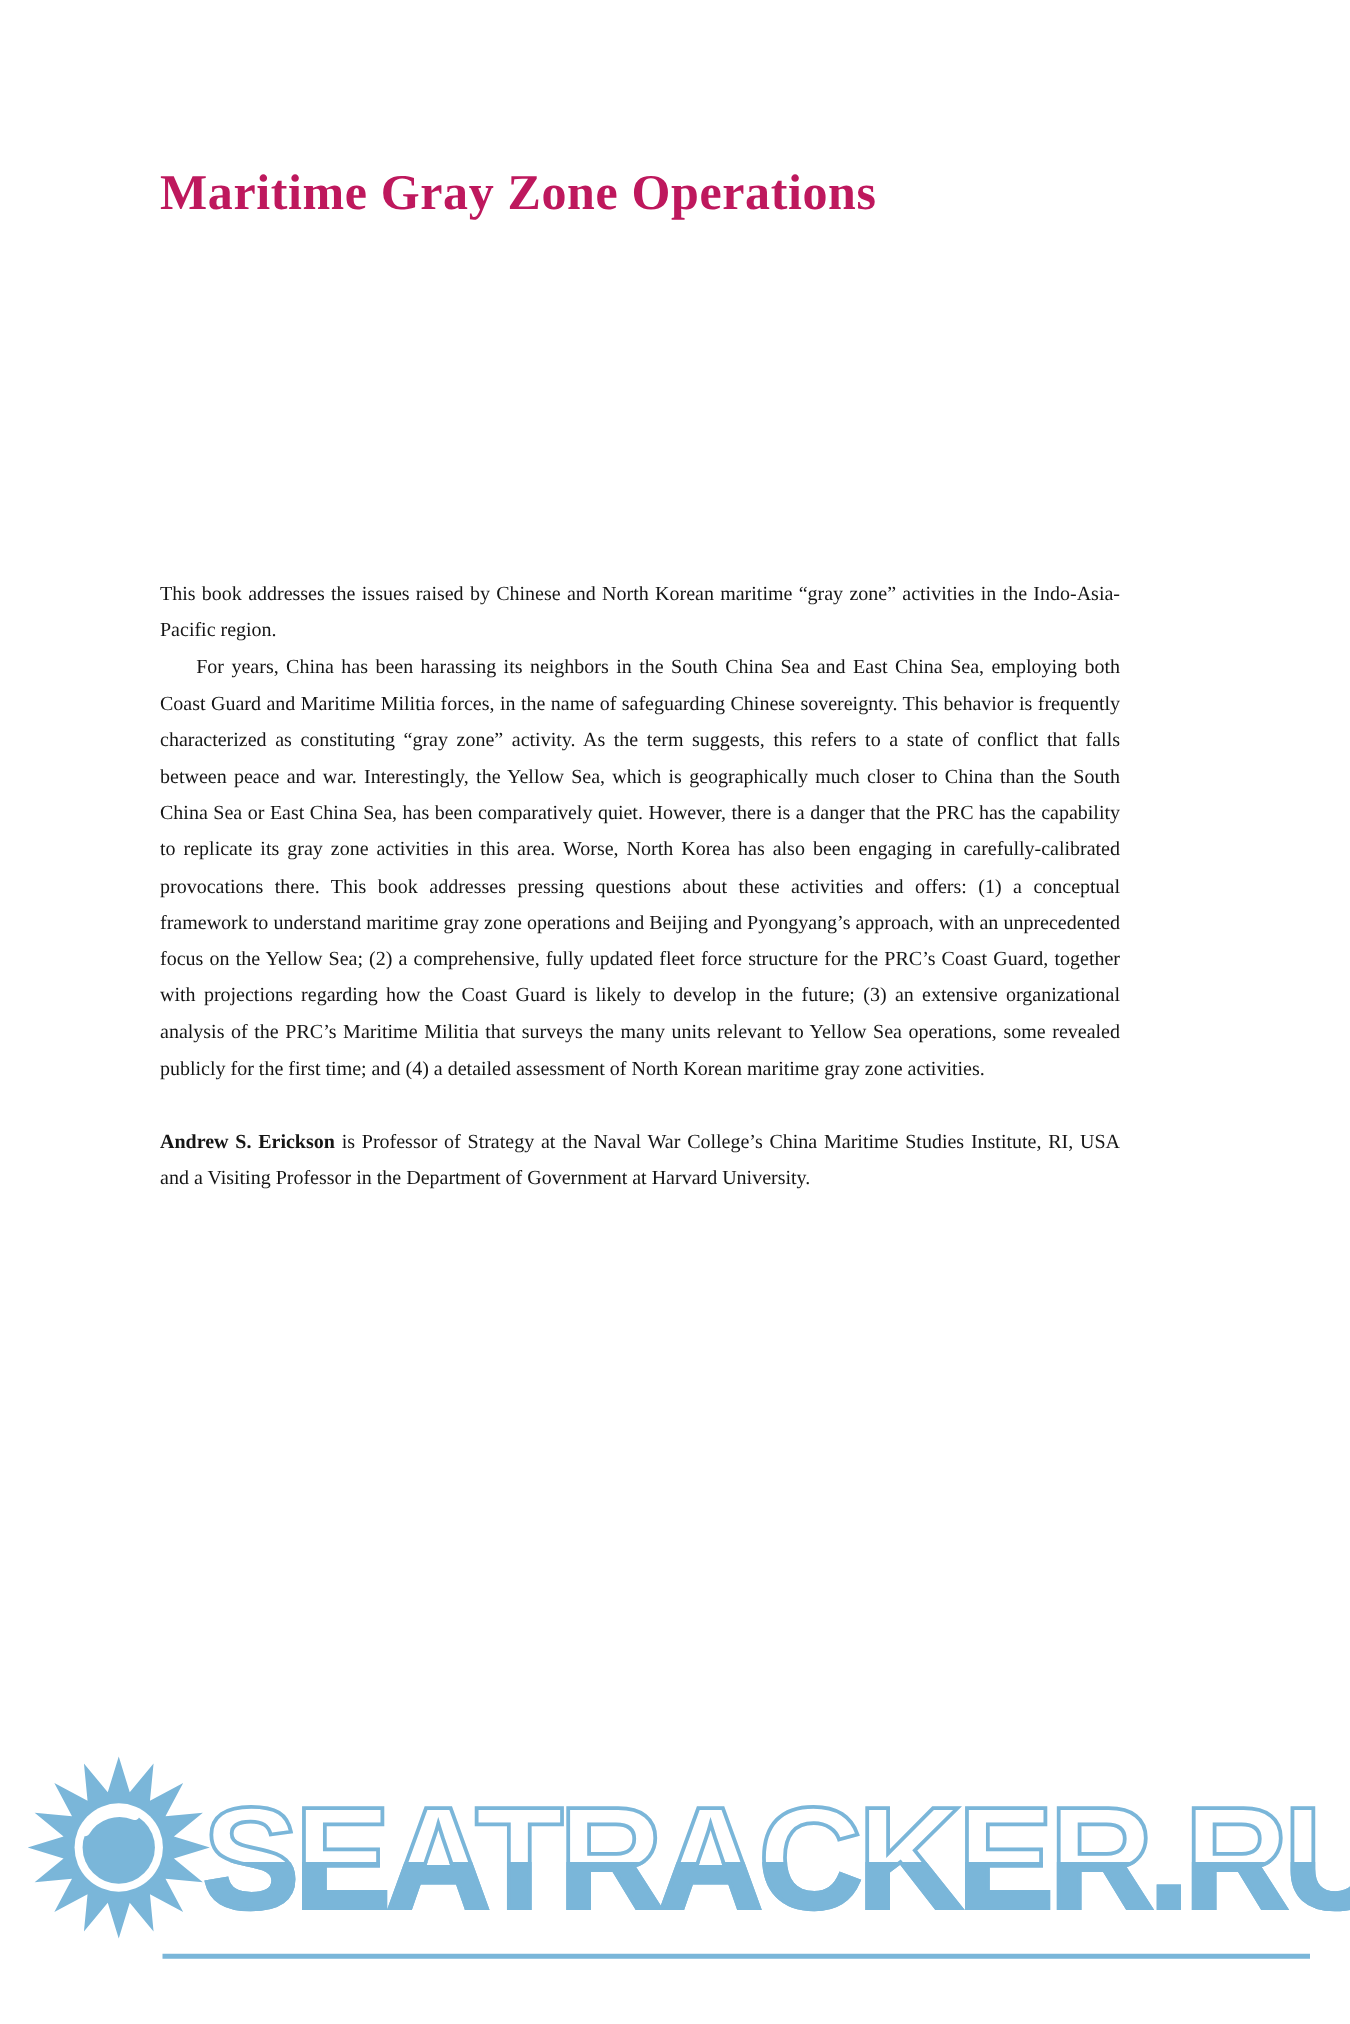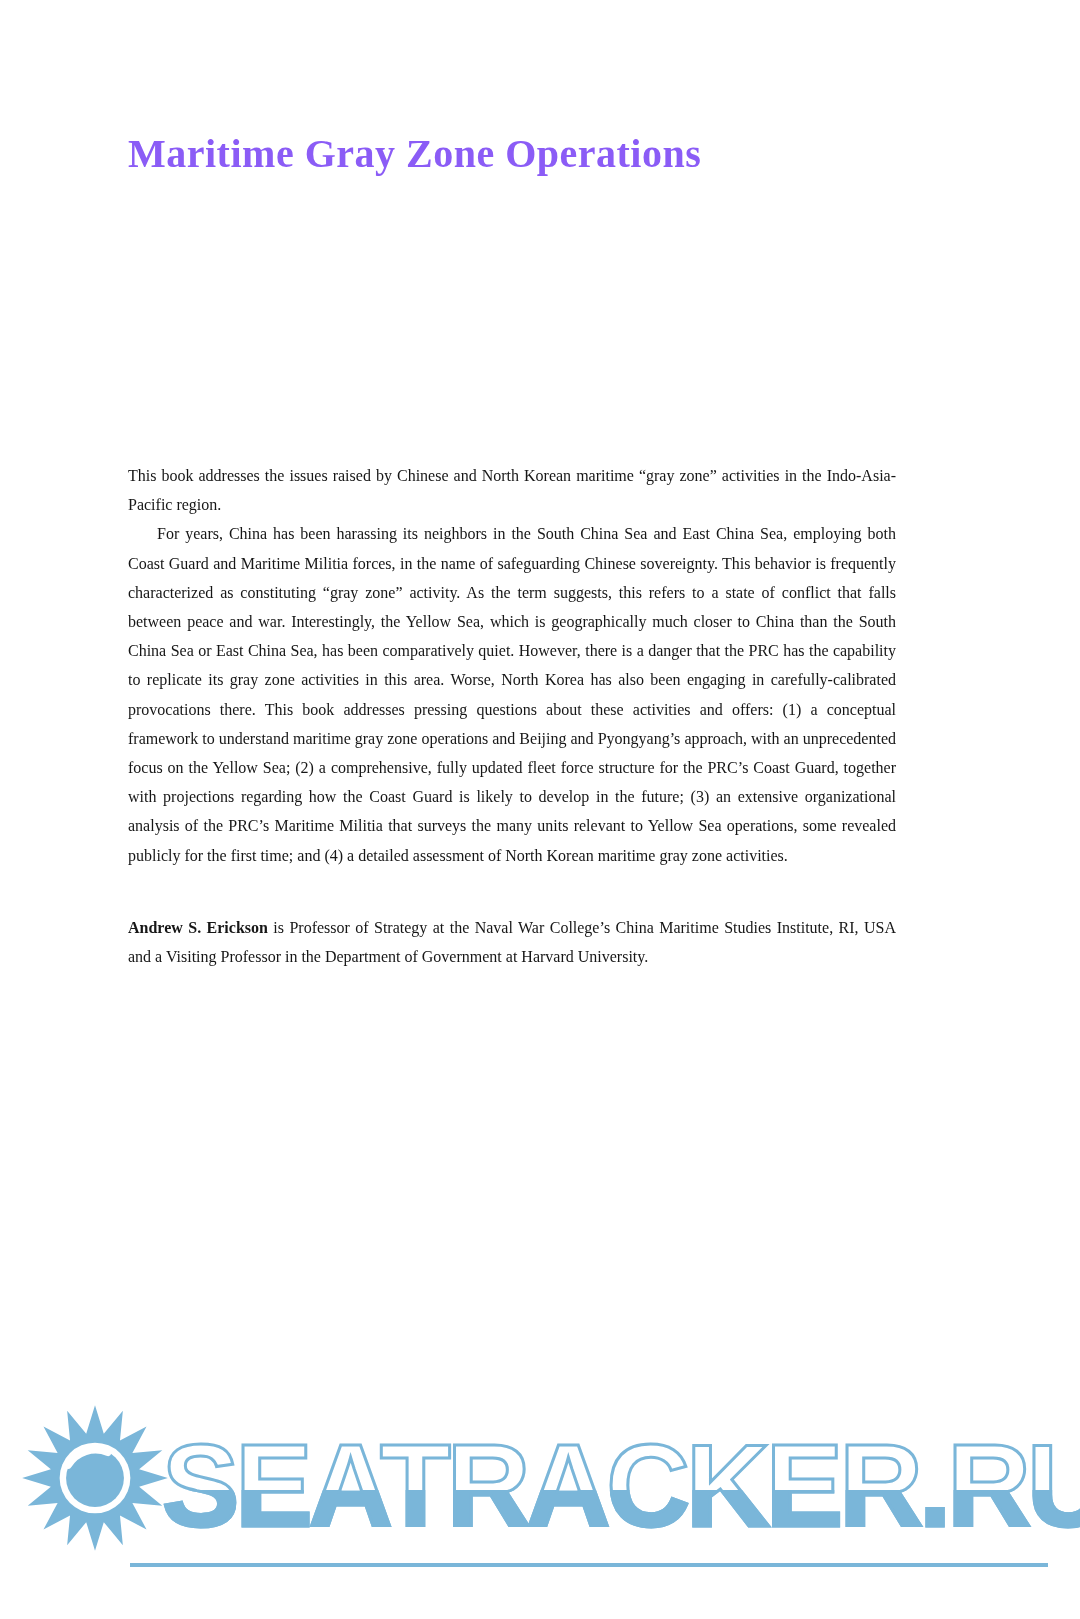--- a/index.html
+++ b/index.html
@@ -17,37 +17,37 @@
     height: 1619px;
     background: #ffffff;
     overflow: hidden;
   }
   .book-title {
     position: absolute;
     left: 128px;
     top: 130px;
     font-size: 40px;
     font-weight: bold;
-    color: #8b5cf6;
+    color: #be185d;
     letter-spacing: 0.5px;
     font-family: "Liberation Serif", serif;
   }
   .body-block {
     position: absolute;
     left: 128px;
     top: 461px;
     width: 768px;
     font-size: 16px;
     line-height: 29.2px;
     color: #161616;
     text-align: justify;
   }
   .body-block p { text-align: justify; }
   .body-block p.indent { text-indent: 29px; }
-  .author-para { margin-top: 43px; }
+  .author-para { margin-top: 29px; }
   .author-name { font-weight: bold; }
 
   
   .watermark {
     position: absolute;
     left: 0;
     top: 1395px;
     width: 925px;
     height: 224px;
   }

